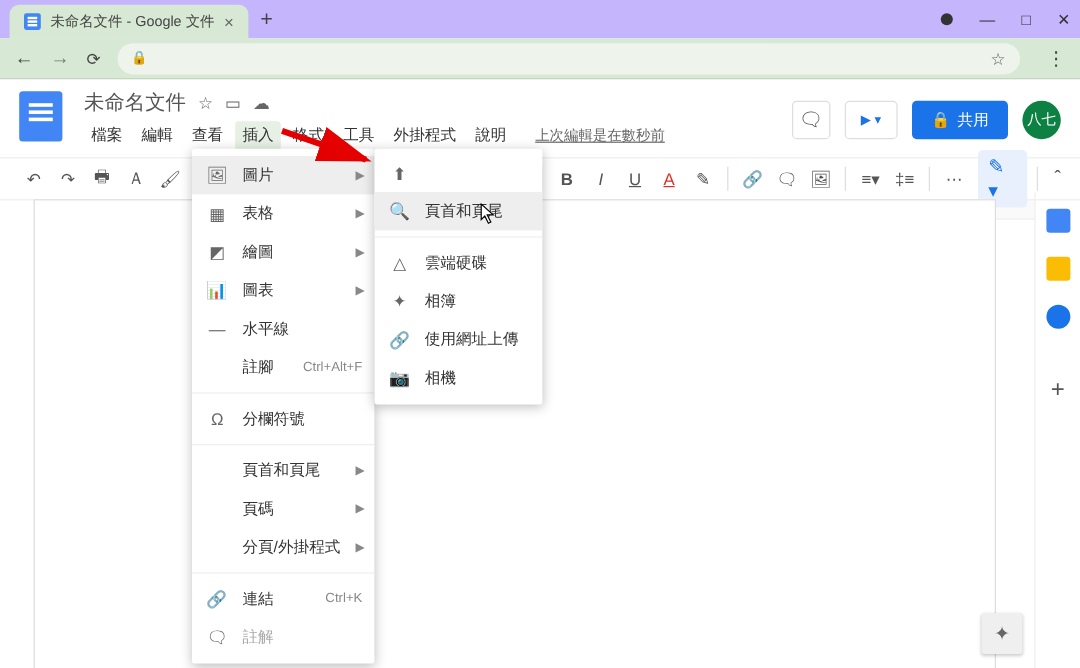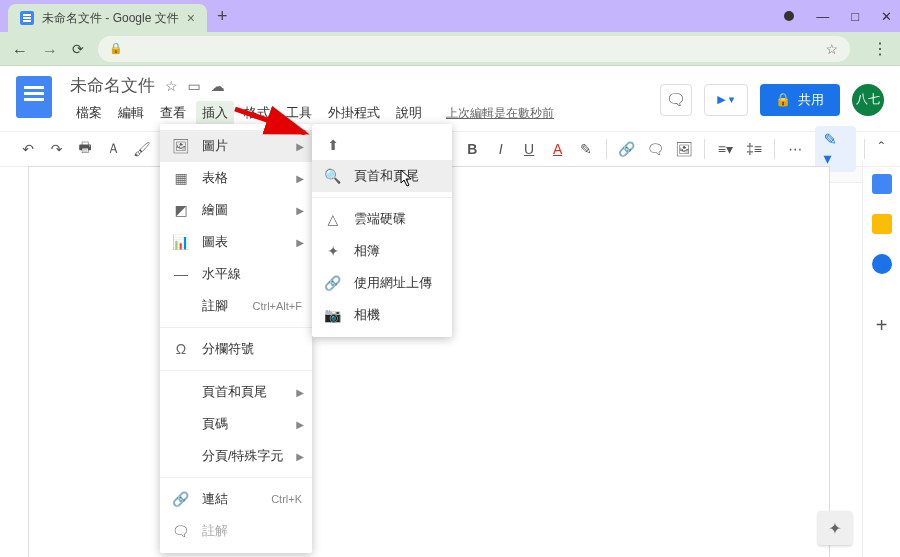--- a/index.html
+++ b/index.html
@@ -261,21 +261,21 @@
     <span>頁首和頁尾</span>
     <span class="menu-arrow">▶</span>
   </div>
   <div class="menu-item">
     <span class="menu-icon"></span>
     <span>頁碼</span>
     <span class="menu-arrow">▶</span>
   </div>
   <div class="menu-item">
     <span class="menu-icon"></span>
-    <span>分頁/特殊字元</span>
+    <span>分頁/外掛程式</span>
     <span class="menu-arrow">▶</span>
   </div>
   <div class="menu-sep"></div>
   <div class="menu-item">
     <span class="menu-icon">🔗</span>
     <span>連結</span>
     <span class="menu-shortcut">Ctrl+K</span>
   </div>
   <div class="menu-item disabled">
     <span class="menu-icon">🗨</span>

